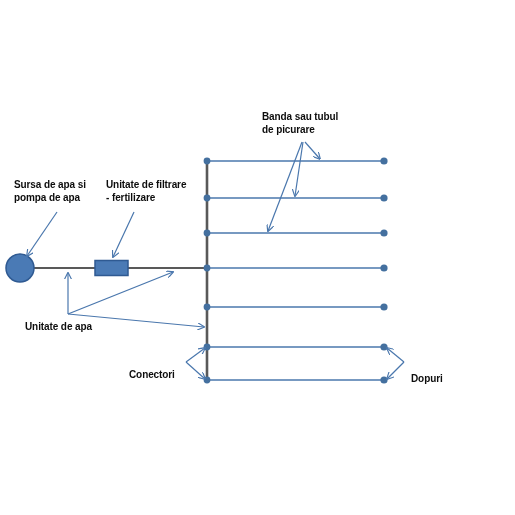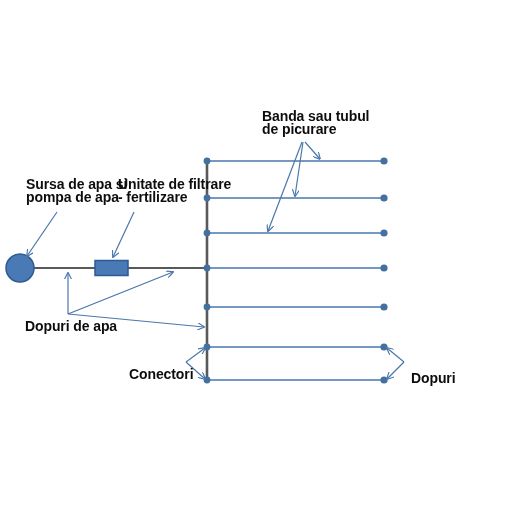--- a/index.html
+++ b/index.html
@@ -18,29 +18,29 @@
   #diagram-svg {
     position: absolute;
     left: 0;
     top: 0;
     width: 515px;
     height: 515px;
   }
   .lbl {
     position: absolute;
     font-family: "Liberation Sans", sans-serif;
-    font-size: 14px;
+    font-size: 10px;
     font-weight: bold;
     color: #0d0d0d;
     line-height: 13px;
     white-space: pre;
     letter-spacing: -0.1px;
   }
-  #label-source   { left: 26px;  top: 178px; }
-  #label-filter   { left: 118px; top: 178px; }
+  #label-source   { left: 14px;  top: 178px; }
+  #label-filter   { left: 106px; top: 178px; }
   #label-hose     { left: 25px;  top: 320px; }
   #label-dripline { left: 262px; top: 110px; }
   #label-conn     { left: 129px; top: 368px; }
   #label-plugs    { left: 411px; top: 372px; }
 </style>
 </head>
 <body>
 
 <div id="canvas">
 
@@ -118,21 +118,21 @@
       <line x1="404" y1="362" x2="387" y2="379" stroke="#4a77ad" stroke-width="1.2" marker-end="url(#arrowopen)"></line>
     </g>
   </svg>
 
   <div class="lbl" id="label-source">Sursa de apa si
 pompa de apa</div>
 
   <div class="lbl" id="label-filter">Unitate de filtrare
 - fertilizare</div>
 
-  <div class="lbl" id="label-hose">Dopuri de apa</div>
+  <div class="lbl" id="label-hose">Unitate de apa</div>
 
   <div class="lbl" id="label-dripline">Banda sau tubul
 de picurare</div>
 
   <div class="lbl" id="label-conn">Conectori</div>
 
   <div class="lbl" id="label-plugs">Dopuri</div>
 
 </div>
 

